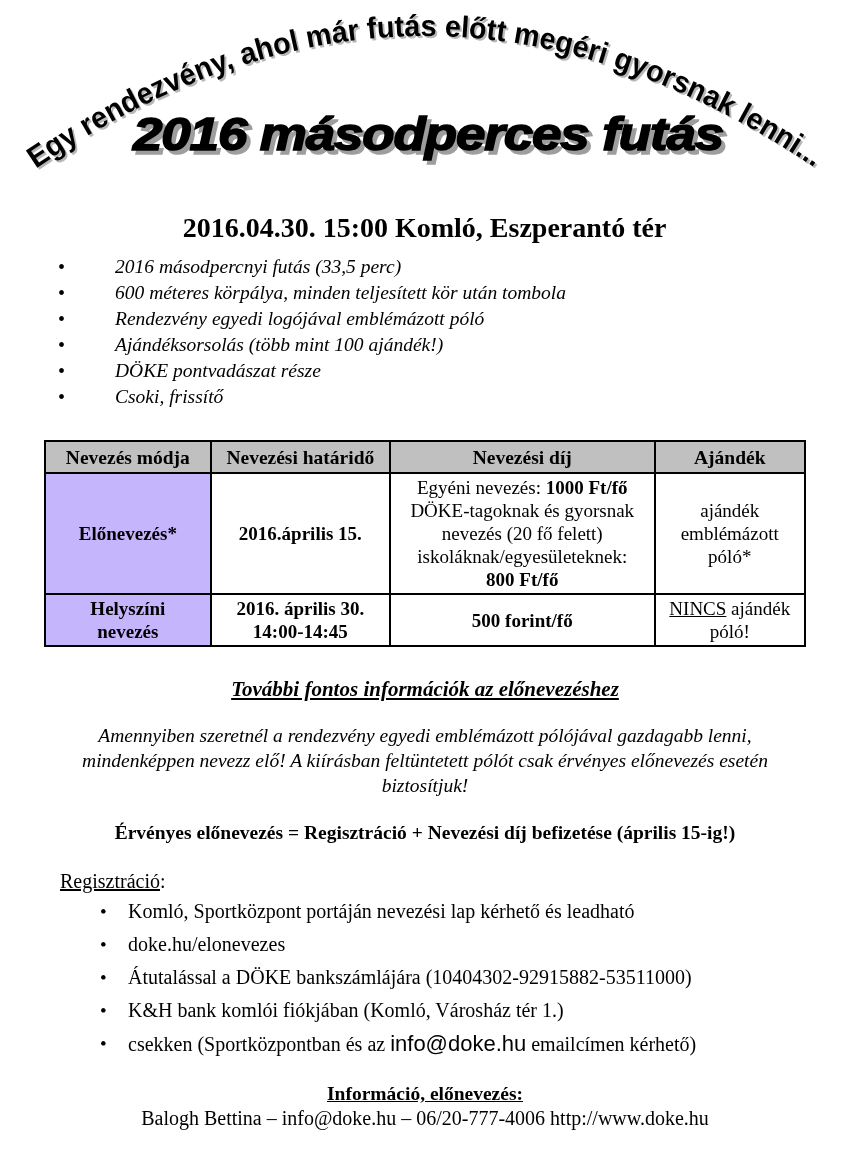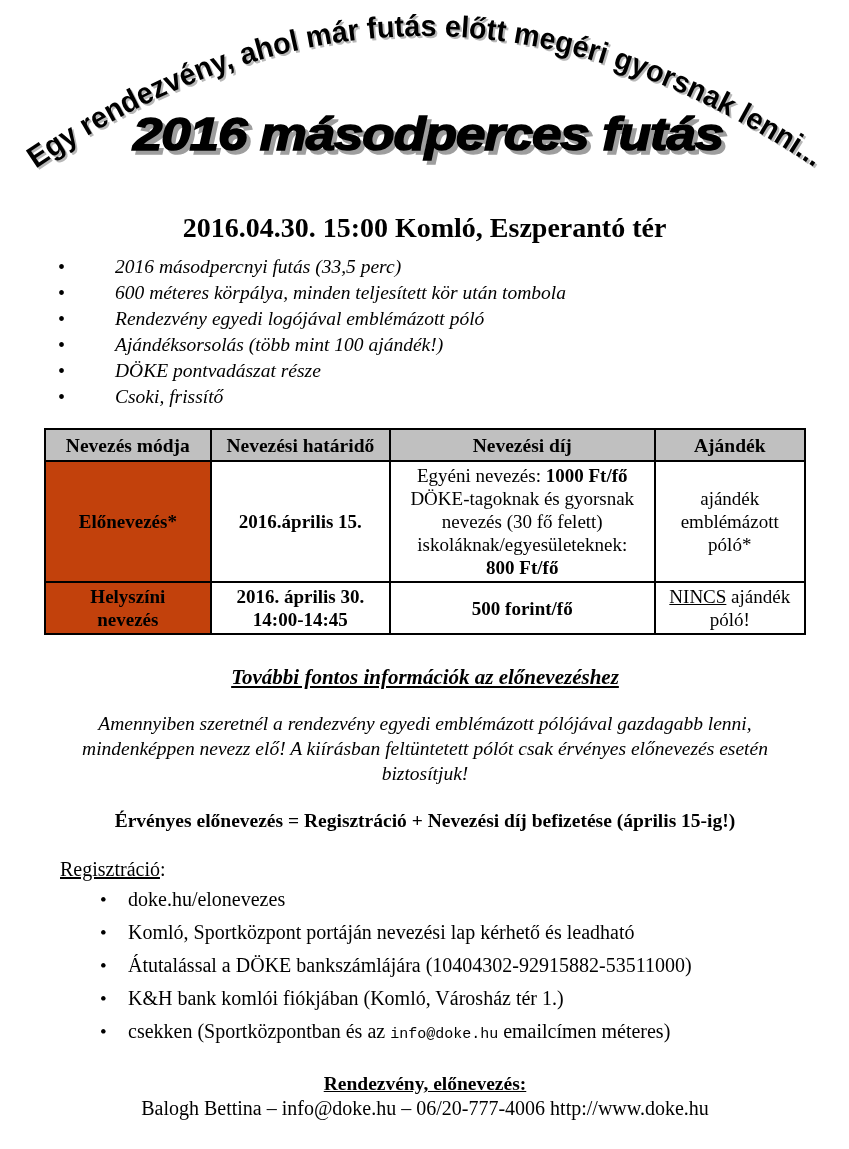--- a/index.html
+++ b/index.html
@@ -53,33 +53,33 @@
     position: absolute;
     left: 14px;
     font-style: normal;
     font-size: 20px;
   }
 
   
   table.reg {
     border-collapse: collapse;
     width: 100%;
-    margin-top: 18px;
+    margin-top: 30px;
     table-layout: fixed;
   }
   table.reg th, table.reg td {
     border: 2px solid #000000;
     text-align: center;
     vertical-align: middle;
     padding: 2px 4px;
     font-size: 19px;
     line-height: 23px;
   }
   table.reg th { background: #c0c0c0; font-weight: bold; height: 26px; font-size: 19.5px; }
-  td.shaded { background: #c2410c; }
+  td.shaded { background: #c4b5fd; }
   .bold { font-weight: bold; }
   tr.prereg-row { height: 112px; }
   tr.onsite-row { height: 50px; }
   .u { text-decoration: underline; }
 
   
   .info-heading {
     font-size: 21px;
     font-weight: bold;
     font-style: italic;
@@ -114,21 +114,21 @@
     padding-left: 84px;
     font-size: 20px;
     line-height: 33px;
   }
   ul.plain li::before {
     content: "\2022";
     position: absolute;
     left: 56px;
     font-size: 19px;
   }
-  .email-inline { font-family: Liberation Mono, monospace; font-size: 15px; }
+  .email-inline { font-family: Liberation Sans, sans-serif; font-size: 22px; }
 
   
   .footer { margin-top: 22px; text-align: center; }
   .footer-heading { font-size: 19.5px; font-weight: bold; text-decoration: underline; }
   .contact-line { font-size: 20px; margin-top: 2px; }
 </style>
 </head>
 <body>
 
 <div class="page">
@@ -173,21 +173,21 @@
           <th>Ajándék</th>
         </tr>
       </thead>
       <tbody>
         <tr class="prereg-row">
           <td class="shaded bold">Előnevezés*</td>
           <td class="bold">2016.április 15.</td>
           <td>
             <div><span>Egyéni nevezés: </span><span class="bold">1000 Ft/fő</span></div>
             <div>DÖKE-tagoknak és gyorsnak</div>
-            <div>nevezés (30 fő felett)</div>
+            <div>nevezés (20 fő felett)</div>
             <div>iskoláknak/egyesületeknek:</div>
             <div class="bold">800 Ft/fő</div>
           </td>
           <td>
             <div>ajándék</div>
             <div>emblémázott</div>
             <div>póló*</div>
           </td>
         </tr>
         <tr class="onsite-row">
@@ -209,29 +209,29 @@
     </table>
 
     <h2 class="info-heading">További fontos információk az előnevezéshez</h2>
 
     <p class="note">Amennyiben szeretnél a rendezvény egyedi emblémázott pólójával gazdagabb lenni, mindenképpen nevezz elő! A kiírásban feltüntetett pólót csak érvényes előnevezés esetén biztosítjuk!</p>
 
     <p class="formula">Érvényes előnevezés = Regisztráció + Nevezési díj befizetése (április 15-ig!)</p>
 
     <h3 class="sub-heading"><span class="u">Regisztráció</span><span>:</span></h3>
     <ul class="plain">
+      <li>Komló, Sportközpont portáján nevezési lap kérhető és leadható</li>
       <li>doke.hu/elonevezes</li>
-      <li>Komló, Sportközpont portáján nevezési lap kérhető és leadható</li>
     </ul>
 
     <ul class="plain">
       <li>Átutalással a DÖKE bankszámlájára (10404302-92915882-53511000)</li>
       <li>K&amp;H bank komlói fiókjában (Komló, Városház tér 1.)</li>
-      <li><span>csekken (Sportközpontban és az </span><span class="email-inline">info@doke.hu</span><span> emailcímen méteres)</span></li>
+      <li><span>csekken (Sportközpontban és az </span><span class="email-inline">info@doke.hu</span><span> emailcímen kérhető)</span></li>
     </ul>
 
     <div class="footer">
-      <div class="footer-heading">Rendezvény, előnevezés:</div>
+      <div class="footer-heading">Információ, előnevezés:</div>
       <div class="contact-line">Balogh Bettina – info@doke.hu – 06/20-777-4006 http://www.doke.hu</div>
     </div>
 
   </div>
 </div>
 
 </body></html>

